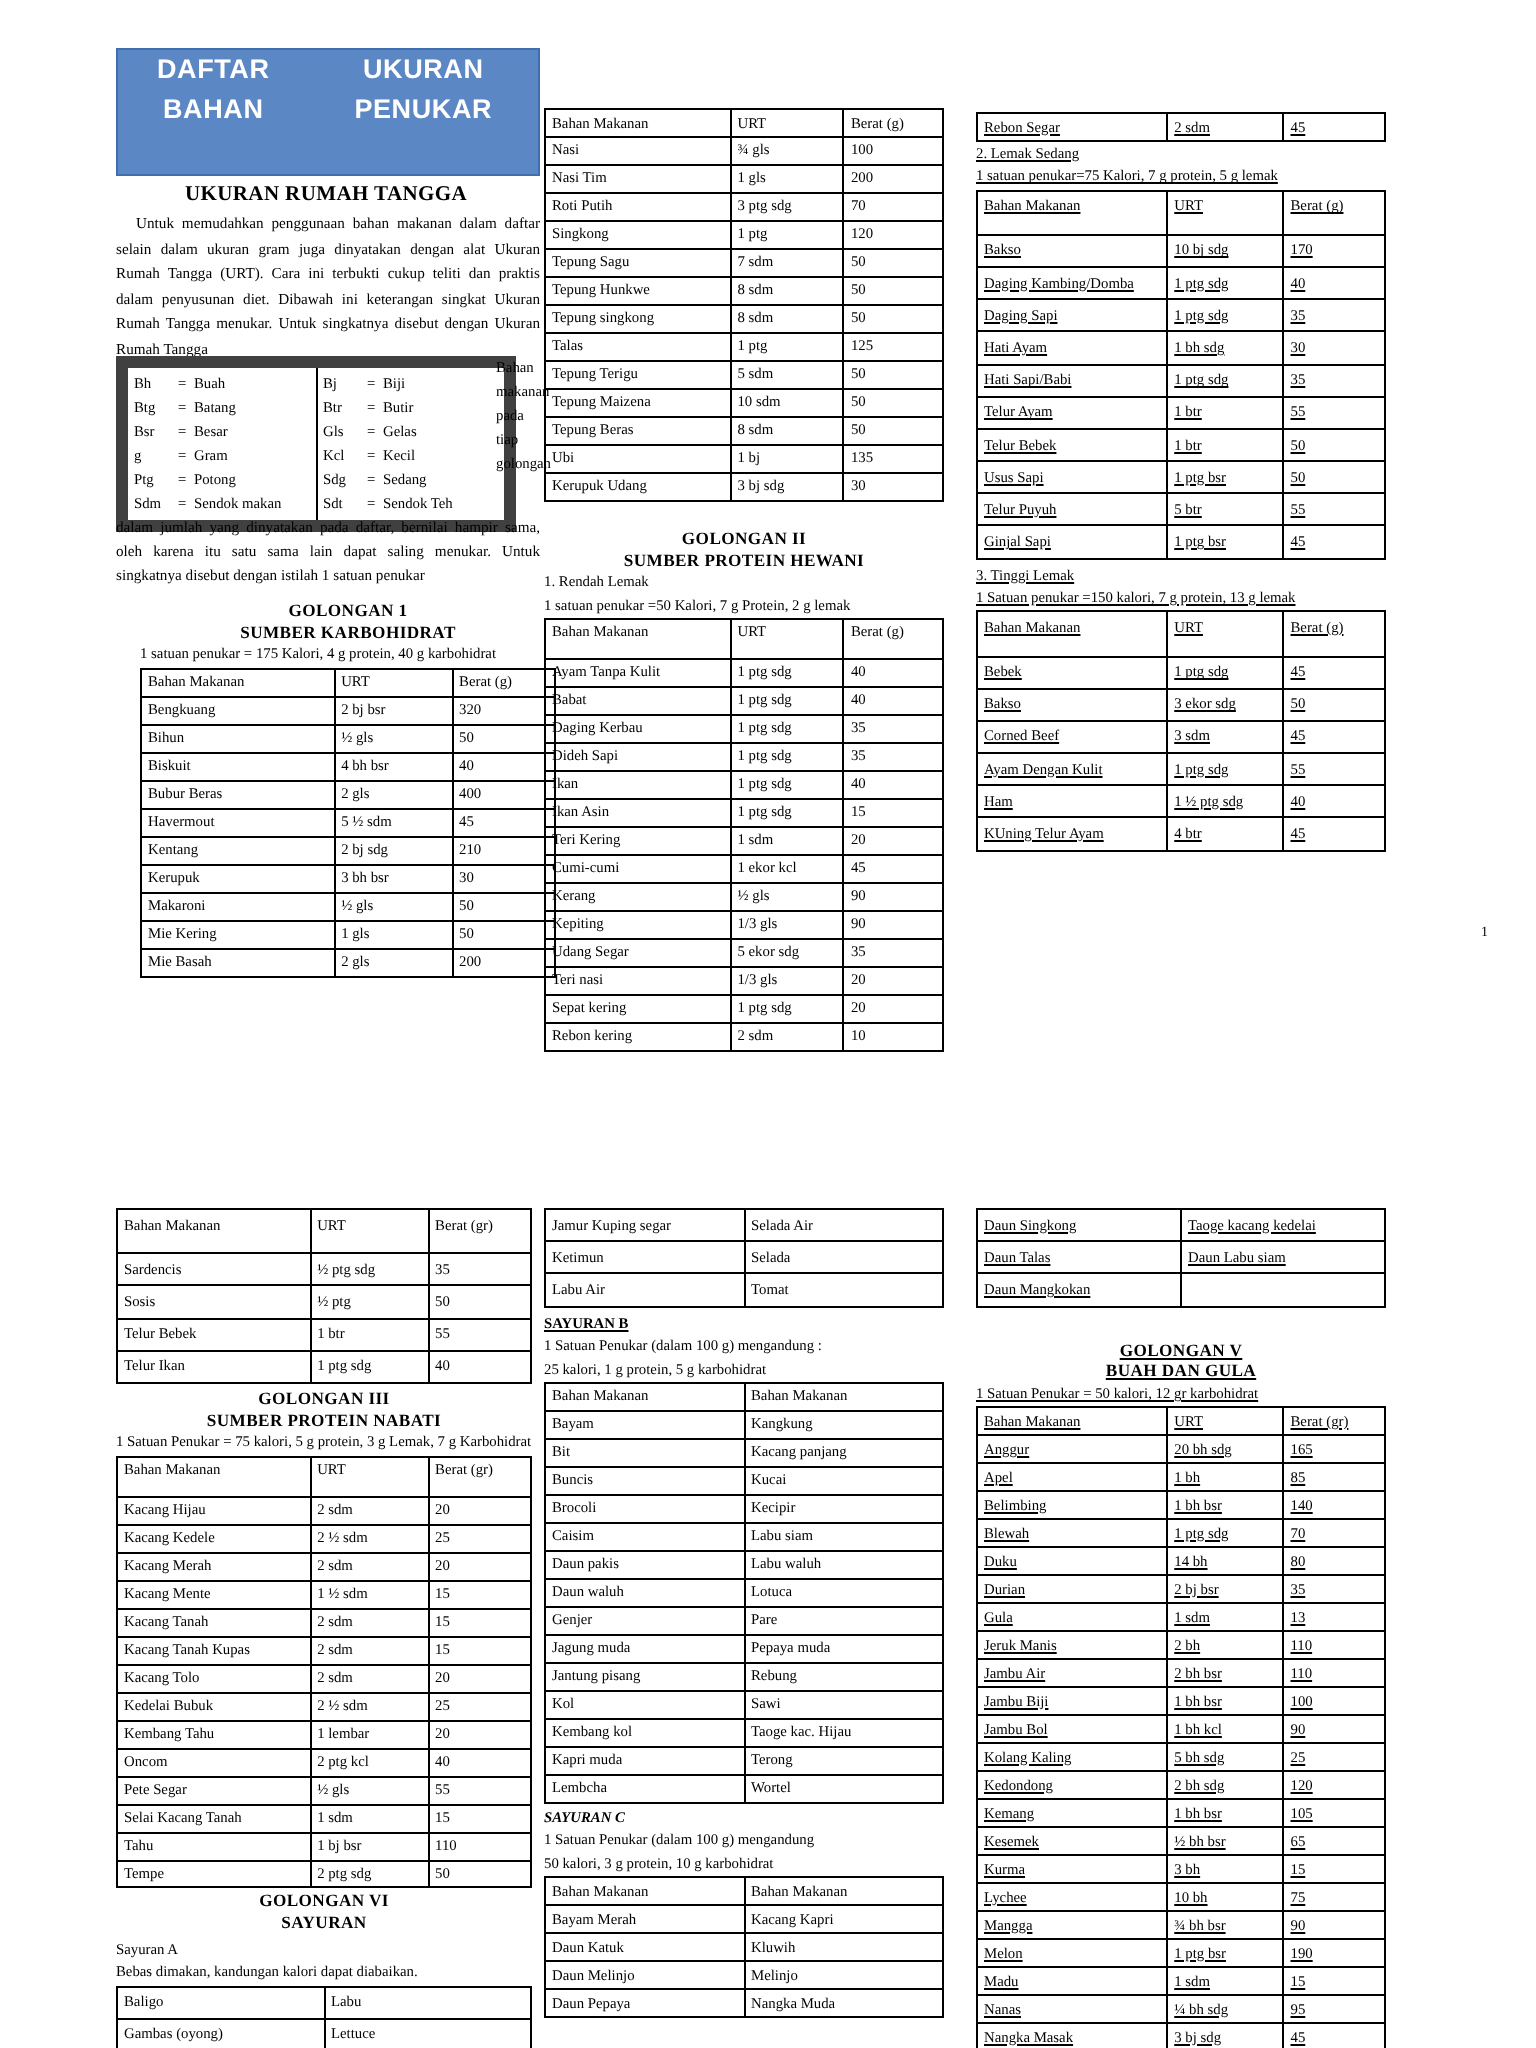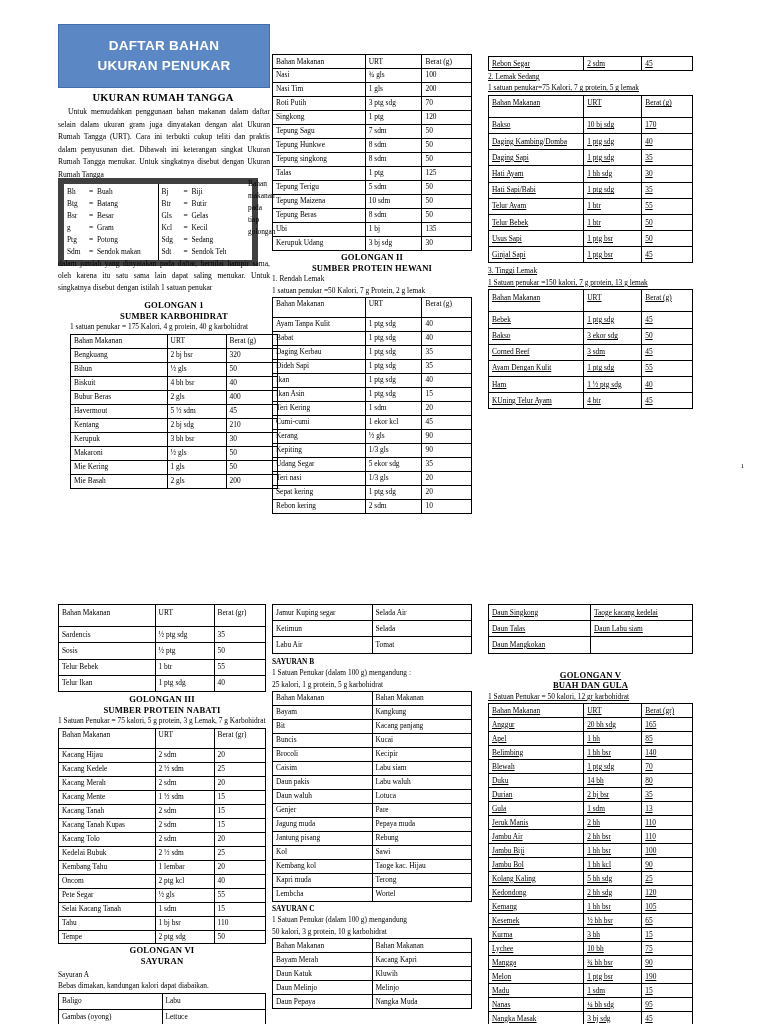--- a/index.html
+++ b/index.html
@@ -15,21 +15,21 @@
   
   .col{position:absolute;border-radius:28px;}
   .col-left  {left:58px;  width:208px;}
   .col-mid   {left:272px; width:200px;}
   .col-right {left:488px; width:205px;text-decoration:underline;}
 
   
   .banner{
     position:absolute;left:58px;top:24px;width:210px;height:62px;
     background:#5b87c5;border:1px solid #3f6fae;
-    display:flex;flex-direction:column;justify-content:center;
+    display:flex;justify-content:center;
   }
   .banner .line{
     font-family:"Liberation Sans", sans-serif;
     font-size:13.5px;font-weight:bold;color:#fff;letter-spacing:.3px;
     line-height:1.45;text-align:center;
   }
 
   .urt-head{
     position:absolute;left:58px;top:92px;width:210px;
     text-align:center;font-size:10.5px;font-weight:bold;
@@ -313,21 +313,21 @@
             <td>135</td>
           </tr>
         <tr>
             <td>Kerupuk Udang</td>
             <td>3 bj sdg</td>
             <td>30</td>
           </tr>
       </tbody>
     </table>
 
-    <div class="gol" style="margin-top:1px;">GOLONGAN II</div>
+    <div class="gol" style="margin-top:13px;">GOLONGAN II</div>
     <div class="gol sub">SUMBER PROTEIN HEWANI</div>
     <div class="note">1. Rendah Lemak</div>
     <div class="note">1 satuan penukar =50 Kalori, 7 g Protein, 2 g lemak</div>
     <table class="t">
       <tbody>
         <tr class="hdr2">
           <td class="c-name">Bahan Makanan</td>
           <td class="c-urt">URT</td>
           <td class="c-wt">Berat (g)</td>
         </tr>
@@ -456,20 +456,25 @@
           </tr>
         <tr>
             <td>Telur Bebek</td>
             <td>1 btr</td>
             <td>50</td>
           </tr>
         <tr>
             <td>Usus Sapi</td>
             <td>1 ptg bsr</td>
             <td>50</td>
+          </tr>
+        <tr>
+            <td>Telur Puyuh</td>
+            <td>5 btr</td>
+            <td>55</td>
           </tr>
         <tr>
             <td>Ginjal Sapi</td>
             <td>1 ptg bsr</td>
             <td>45</td>
           </tr>
       </tbody>
     </table>
 
     <div class="note" style="margin-top:3px;">3. Tinggi Lemak</div>
@@ -660,21 +665,21 @@
             <td>Ketimun</td>
             <td>Selada</td>
           </tr>
         <tr>
             <td>Labu Air</td>
             <td>Tomat</td>
           </tr>
       </tbody>
     </table>
 
-    <div class="subnote" style="margin-top:3px;">SAYURAN B</div>
+    <div class="subnote" style="margin-top:3px;text-decoration:underline;">SAYURAN B</div>
     <div class="note">1 Satuan Penukar (dalam 100 g) mengandung :</div>
     <div class="note">25 kalori, 1 g protein, 5 g karbohidrat</div>
     <table class="t">
       <tbody>
         <tr>
           <td class="c-half">Bahan Makanan</td>
           <td class="c-half">Bahan Makanan</td>
         </tr>
         <tr>
             <td>Bayam</td>
@@ -728,21 +733,21 @@
             <td>Kapri muda</td>
             <td>Terong</td>
           </tr>
         <tr>
             <td>Lembcha</td>
             <td>Wortel</td>
           </tr>
       </tbody>
     </table>
 
-    <div class="subnote" style="margin-top:2px;">SAYURAN C</div>
+    <div class="subnote" style="margin-top:2px;font-style:italic;">SAYURAN C</div>
     <div class="note">1 Satuan Penukar (dalam 100 g) mengandung</div>
     <div class="note">50 kalori, 3 g protein, 10 g karbohidrat</div>
     <table class="t">
       <tbody>
         <tr>
           <td class="c-half">Bahan Makanan</td>
           <td class="c-half">Bahan Makanan</td>
         </tr>
         <tr>
             <td>Bayam Merah</td>

